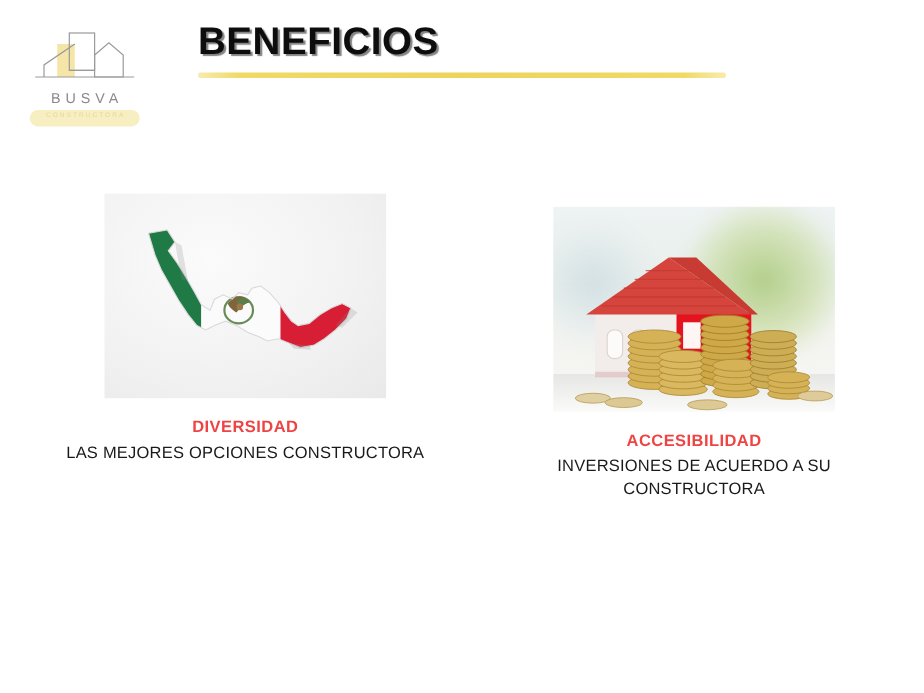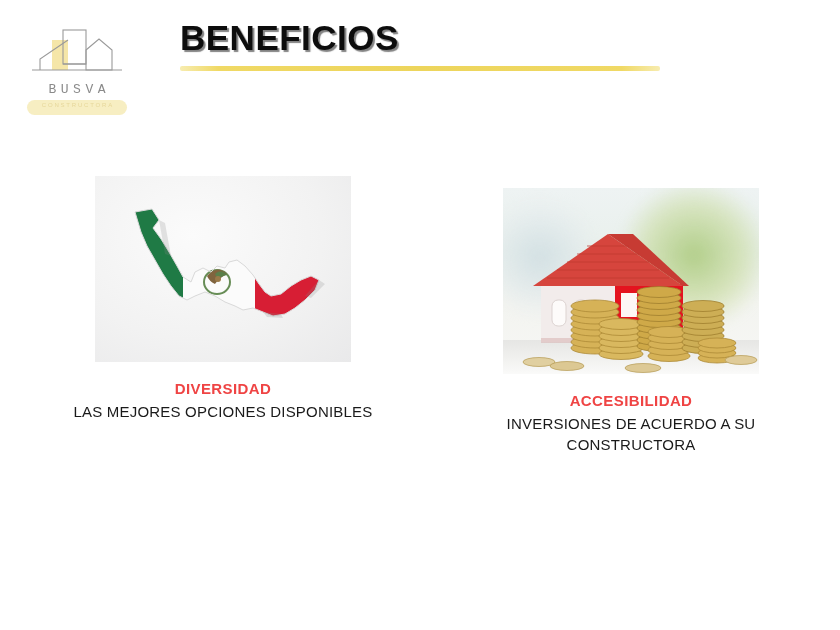--- a/index.html
+++ b/index.html
@@ -32,21 +32,21 @@
   .logo-mark svg { display: block; }
   .logo-word {
     position: absolute;
     left: 0;
     top: 56px;
     width: 110px;
     text-align: center;
     font-size: 13px;
     letter-spacing: 4.5px;
     color: #8a8a8a;
-    font-family: Liberation Mono, monospace;
+    font-family: Liberation Sans, sans-serif;
     text-indent: 4.5px;
   }
   .logo-sub-wrap {
     position: absolute;
     left: 5px;
     top: 74px;
     width: 100px;
     height: 15px;
     background: #f7eec2;
     border-radius: 8px;
@@ -211,21 +211,21 @@
                L100,120 L92,124 L84,120 L76,110 L68,98 L60,84 L52,70 L46,56 Z" fill="none" stroke="#d9d9d9" stroke-width="1"></path>
       <g opacity="0.22" fill="#8a8a8a">
         <path d="M64,44 L70,47 L76,80 L70,78 Z"></path>
         <path d="M224,104 L230,108 L216,122 L210,120 Z"></path>
         <path d="M168,136 L172,141 L188,142 L186,138 Z"></path>
       </g>
     </svg>
   </div>
   <div class="cap-title">DIVERSIDAD</div>
   <div class="cap-body">
-    <div>LAS MEJORES OPCIONES DISPONIBLES</div>
+    <div>LAS MEJORES OPCIONES CONSTRUCTORA</div>
   </div>
 </div>
 
 <div class="col col-right">
   <div class="photo photo-house">
     <div class="ph-bg-green"></div>
     <div class="ph-bg-green2"></div>
     <div class="ph-ground"></div>
     <svg width="256" height="186" viewBox="0 0 256 186">
 

